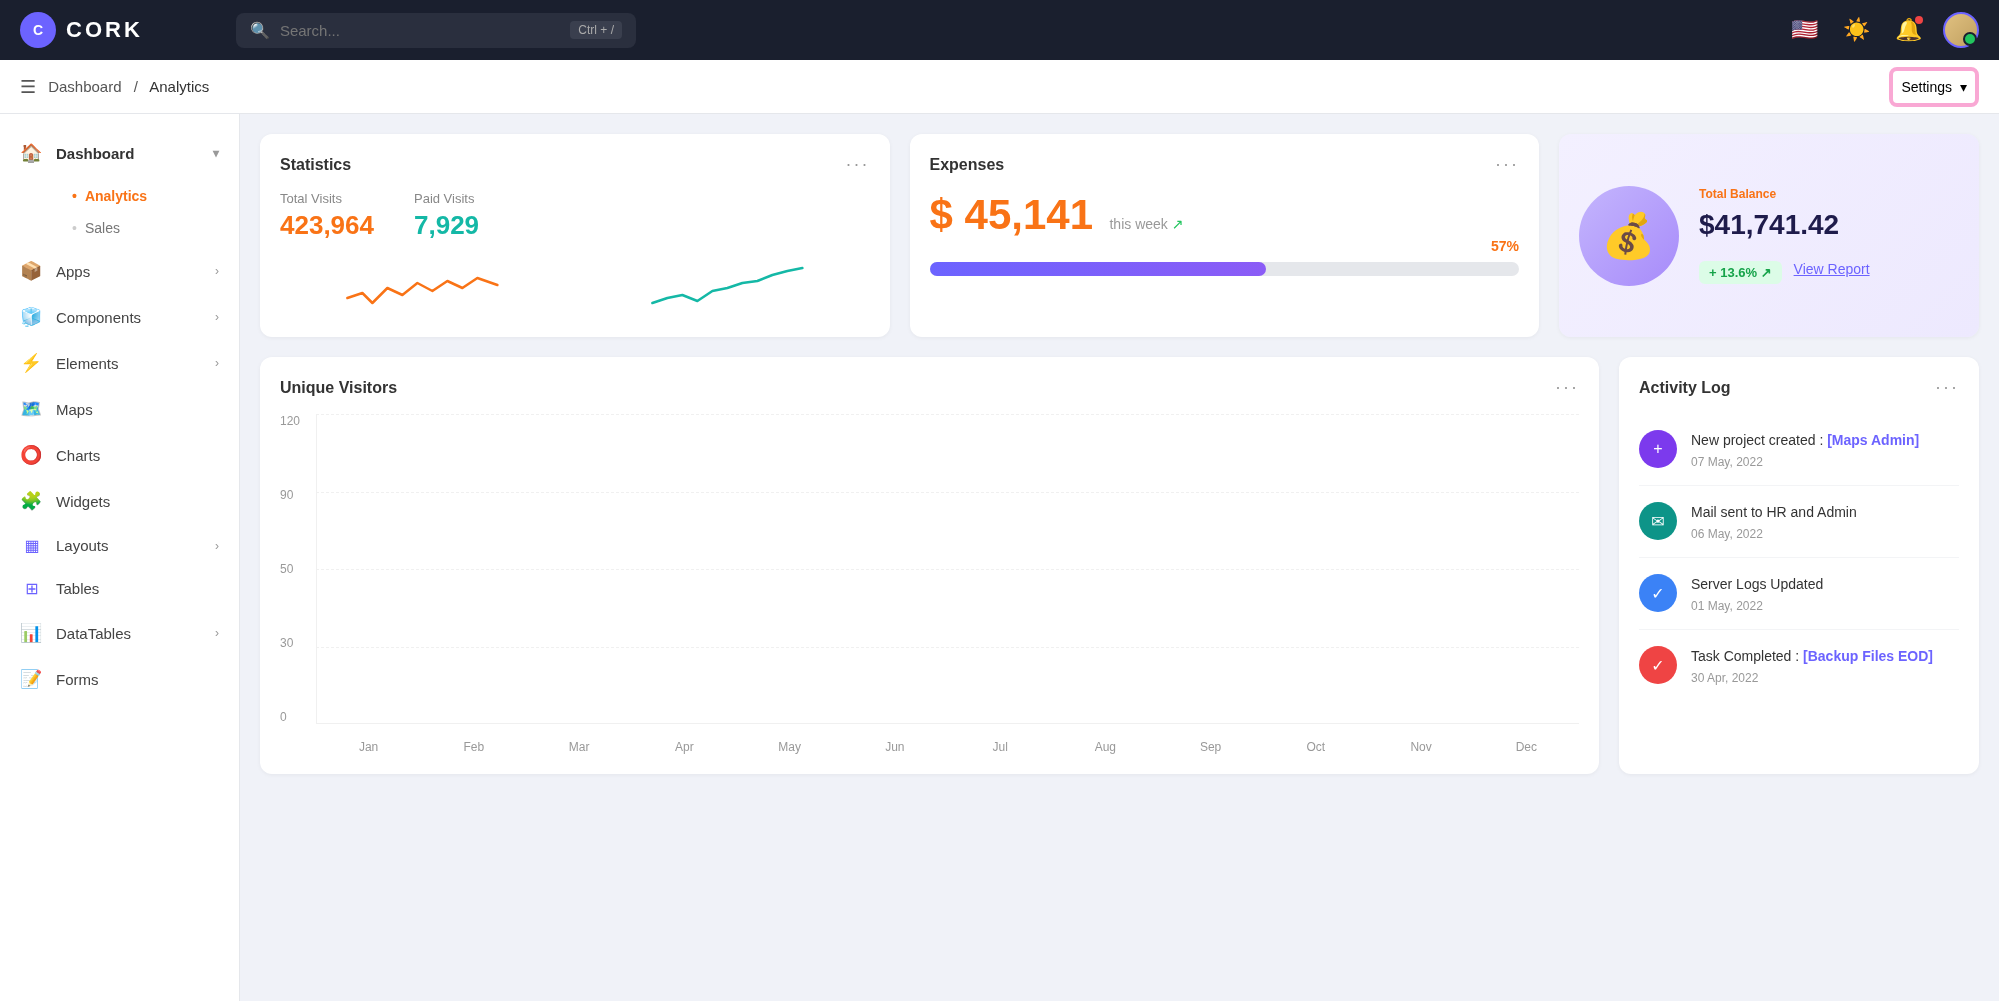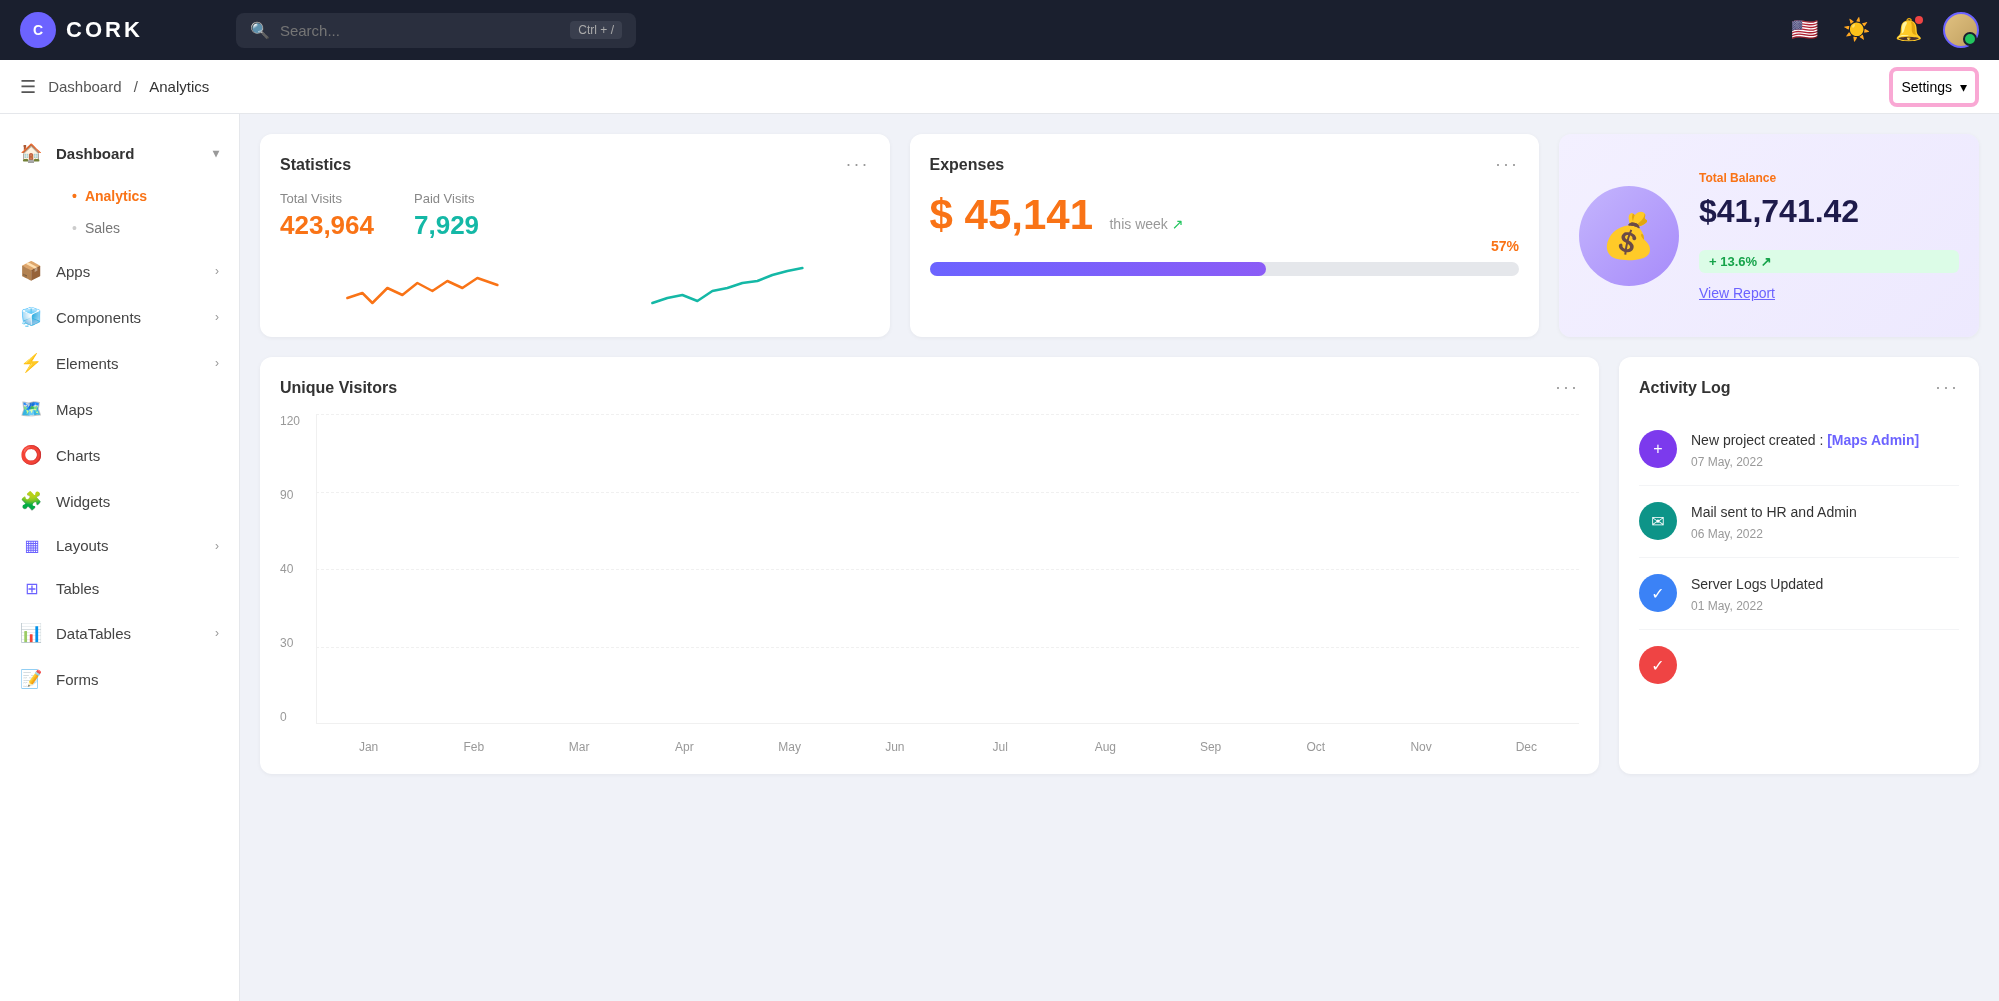--- a/index.html
+++ b/index.html
@@ -249,22 +249,22 @@
     .money-bag {
       width: 100px; height: 100px;
       background: linear-gradient(135deg, #c4b5fd, #a78bfa);
       border-radius: 50%;
       display: flex; align-items: center; justify-content: center;
       font-size: 44px;
       flex-shrink: 0;
     }
     .balance-info { flex: 1; }
     .balance-label { font-size: 12px; color: #f97316; font-weight: 600; margin-bottom: 8px; }
-    .balance-amount { font-size: 32px; font-weight: 700; color: #1e1b4b; margin-bottom: 20px; }
-    .balance-badges { display: flex; gap: 12px; flex-direction: column; }
+    .balance-amount { font-size: 28px; font-weight: 700; color: #1e1b4b; margin-bottom: 20px; }
+    .balance-badges { display: flex; gap: 12px; }
     .balance-badge {
       background: #dcfce7;
       color: #16a34a;
       font-size: 13px;
       font-weight: 600;
       padding: 4px 10px;
       border-radius: 6px;
     }
     .view-report {
       color: #6c63ff;
@@ -558,21 +558,21 @@
       <div class="chart-card">
         <div class="card-header">
           <span class="card-title">Unique Visitors</span>
           <span class="card-menu">···</span>
         </div>
         <div class="chart-area">
 
           <div class="chart-y-labels">
             <span>120</span>
             <span>90</span>
-            <span>40</span>
+            <span>50</span>
             <span>30</span>
             <span>0</span>
           </div>
 
           <div class="chart-grid-lines">
             <div class="grid-line" style="top: 0%;"></div>
             <div class="grid-line" style="top: 25%;"></div>
             <div class="grid-line" style="top: 50%;"></div>
             <div class="grid-line" style="top: 75%;"></div>
           </div>
@@ -667,19 +667,23 @@
             </div>
             <div class="activity-item">
               <div class="activity-icon blue">✓</div>
               <div class="activity-content">
                 <div class="activity-text">Server Logs Updated</div>
                 <div class="activity-date">01 May, 2022</div>
               </div>
             </div>
             <div class="activity-item">
               <div class="activity-icon red">✓</div>
+              <div class="activity-content">
+                <div class="activity-text">Task Completed : <span class="activity-link">[Backup Files EOD]</span></div>
+                <div class="activity-date">30 Apr, 2022</div>
+              </div>
             </div>
           </div>
       </div>
 
     </div>
   </div>
 </div>
 
 </body></html>

